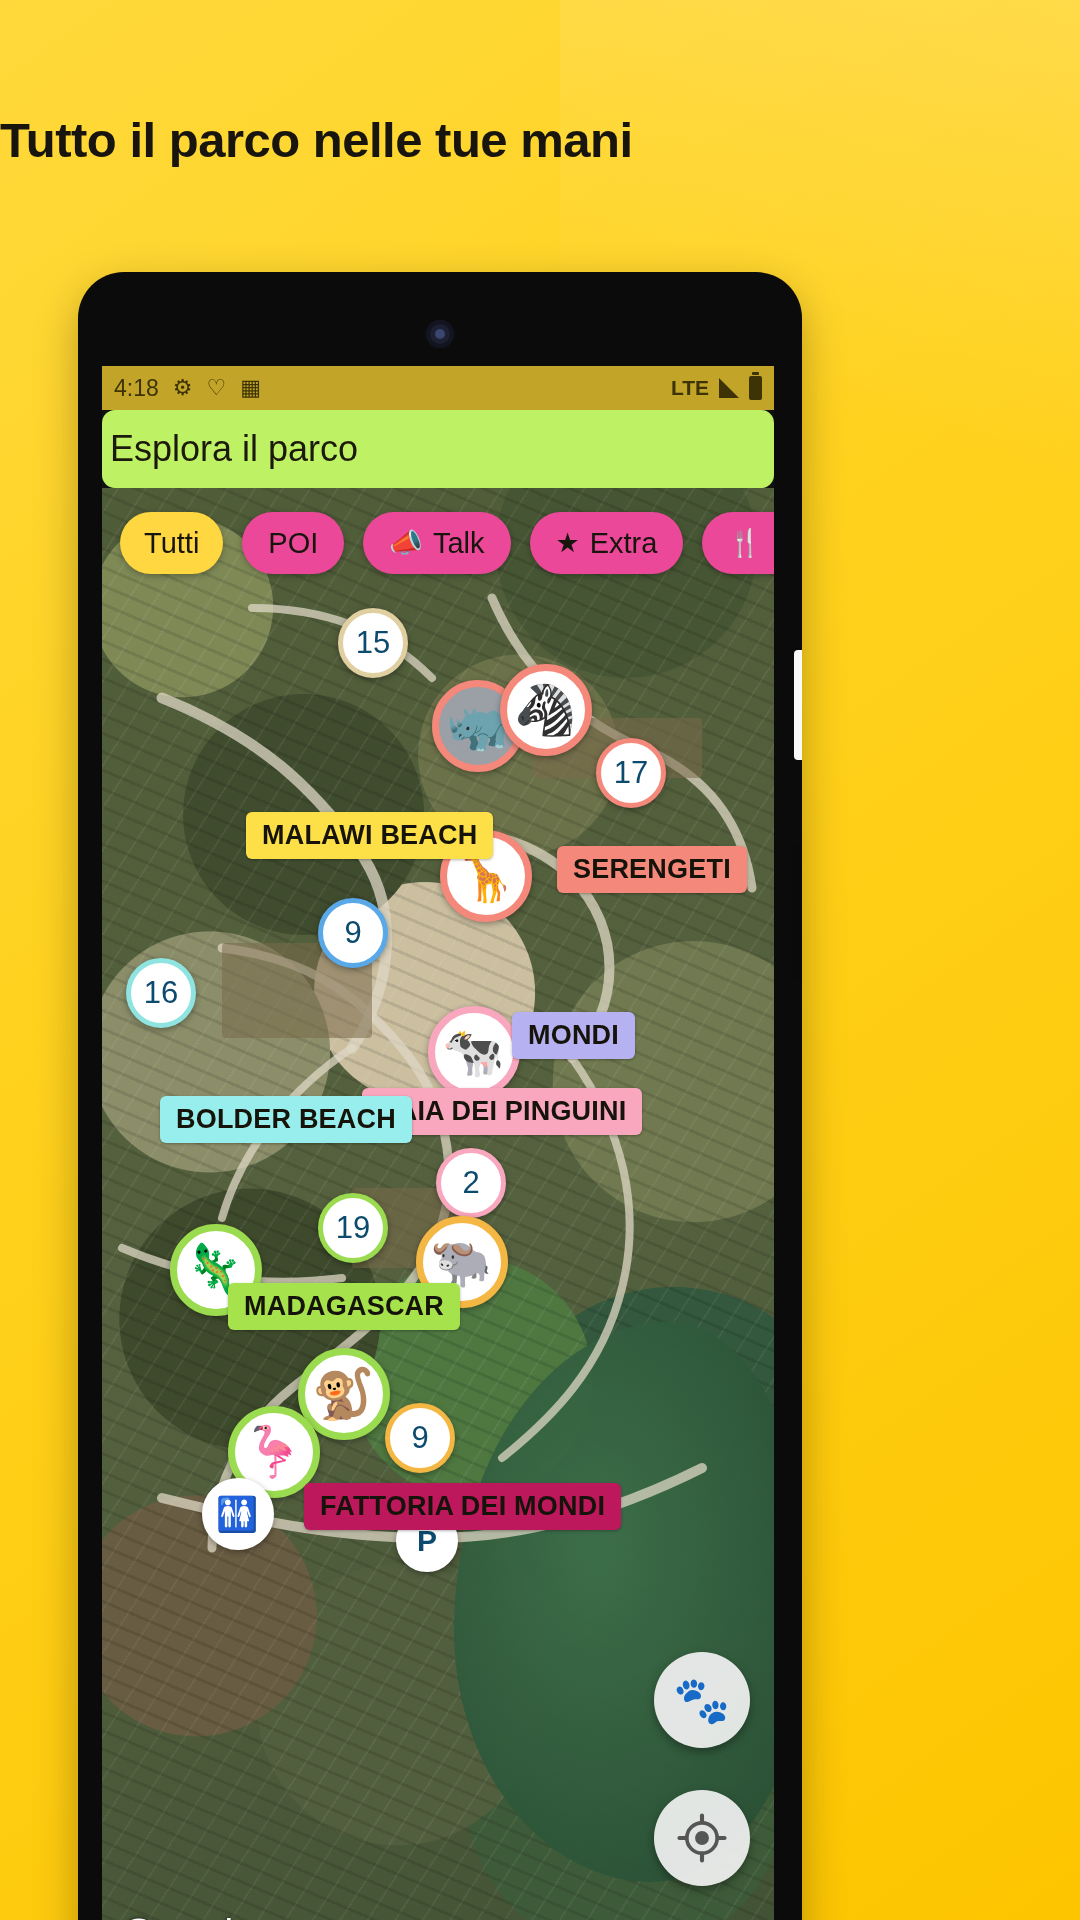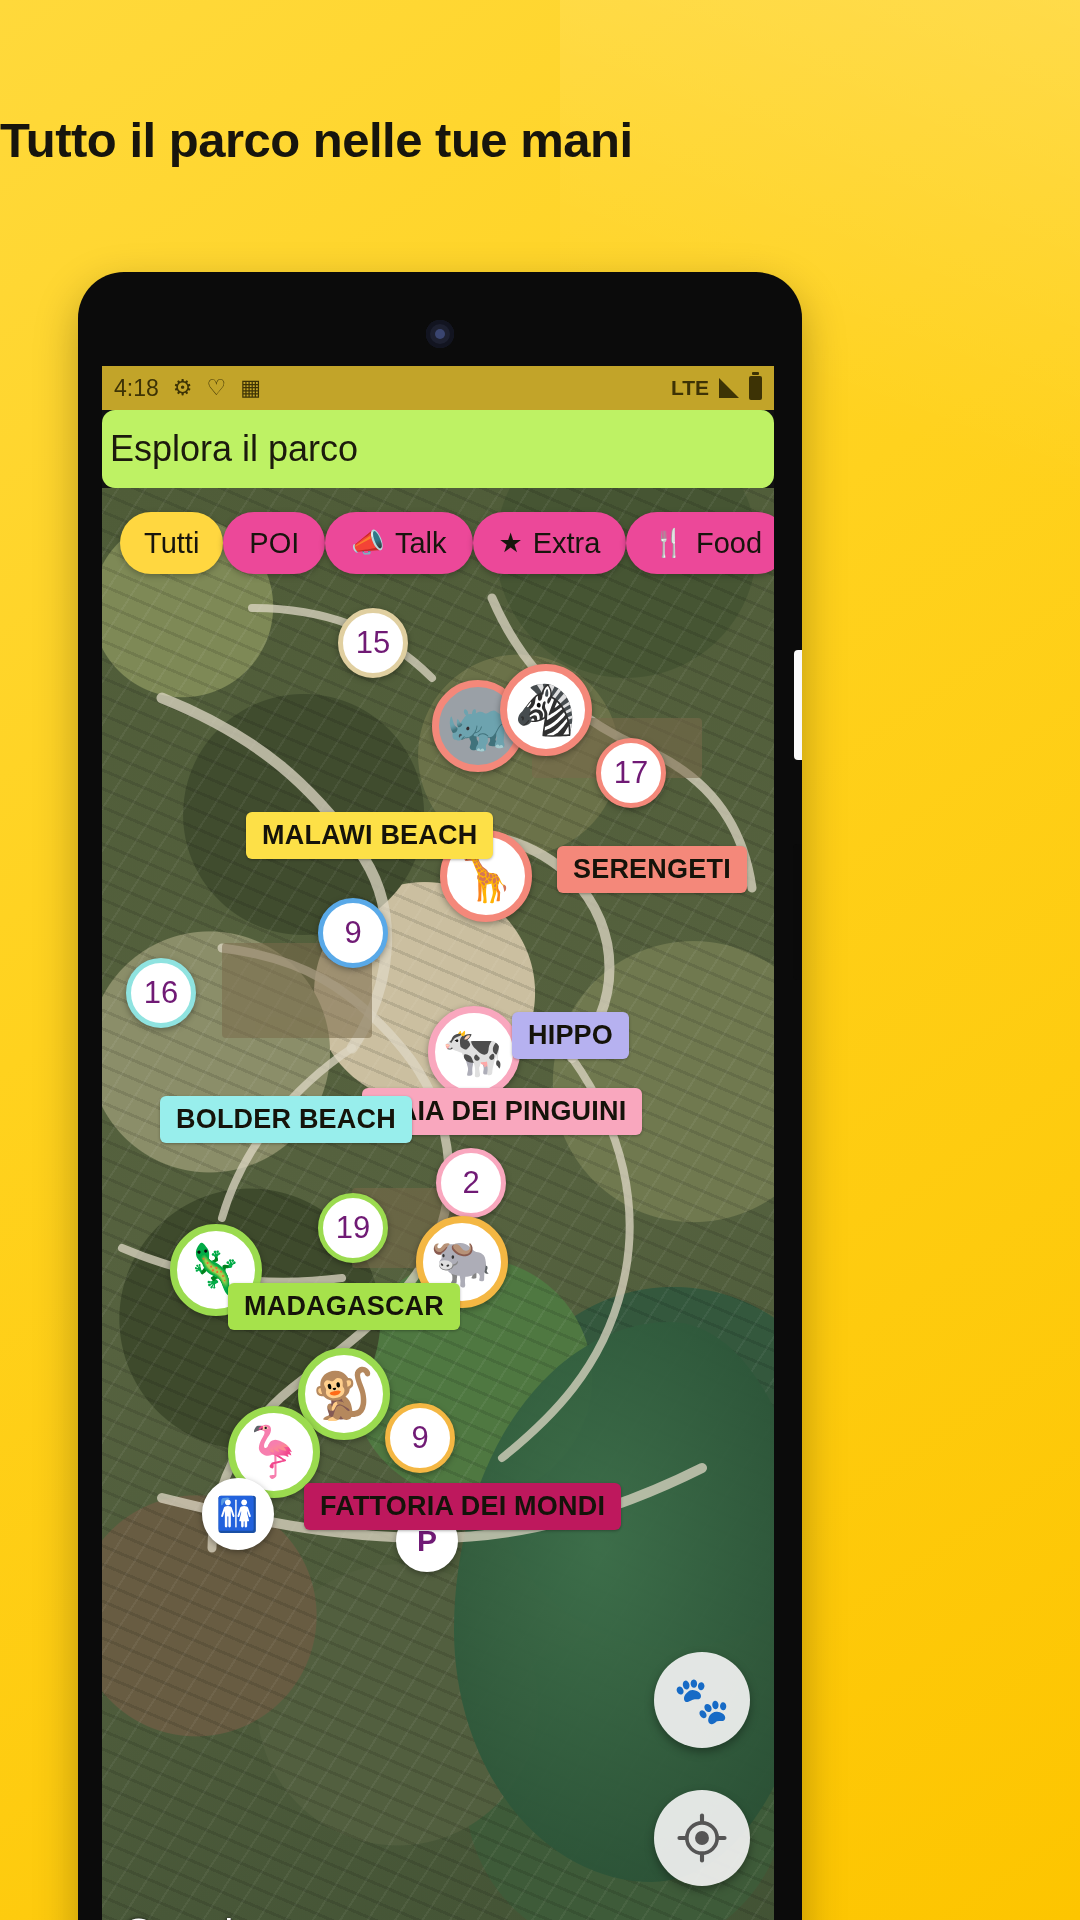--- a/index.html
+++ b/index.html
@@ -124,39 +124,39 @@
     background: radial-gradient(ellipse at 40% 40%, #3d6f4a 0%, #2c5438 70%, #27492f 100%);
     border-radius: 60% 40% 45% 55% / 55% 50% 50% 45%;
     opacity: 0.95;
   }
   
   .paths { position:absolute; inset:0; }
 
   
   .chips {
     position: absolute; top: 24px; left: 0; width: 672px;
-    display: flex; gap: 0; padding-left: 18px; align-items: center;
+    display: flex; gap: 19px; padding-left: 18px; align-items: center;
     z-index: 40;
   }
   .chip {
     height: 62px; border-radius: 31px; background: #ec4899;
     display: flex; align-items: center; gap: 10px;
     padding: 0 26px; font-size: 29px; color: #17150d;
     box-shadow: 0 2px 6px rgba(0,0,0,0.28); white-space: nowrap;
     flex: 0 0 auto;
   }
   .chip.selected { background: #FFD740; padding: 0 24px; }
   .chip .ci { font-size: 27px; line-height: 1; display:inline-block; }
 
   
   .marker {
     position: absolute; border-radius: 50%;
     background: #fff;
     display: flex; align-items: center; justify-content: center;
-    font-size: 31px; color: #701a75; font-weight: 400;
+    font-size: 31px; color: #0c4a6e; font-weight: 400;
     box-shadow: 0 2px 6px rgba(0,0,0,0.35);
     z-index: 20;
   }
   .marker.num { width: 70px; height: 70px; border: 5px solid #ccc; }
   .marker.pic { width: 92px; height: 92px; border: 7px solid #ccc; overflow: hidden; font-size: 50px; }
   .marker.small { width: 62px; height: 62px; border: 4px solid #fff; font-size: 30px; font-weight:700;}
 
   
   .maplabel {
     position: absolute; border-radius: 6px; padding: 8px 16px;
@@ -311,21 +311,21 @@
         <span>🚻</span>
       </div>
 
       <div class="maplabel" style="left:144px; top:324px; background:#fde047;">
         <span>MALAWI BEACH</span>
       </div>
       <div class="maplabel" style="left:455px; top:358px; background:#F4887A;">
         <span>SERENGETI</span>
       </div>
       <div class="maplabel" style="left:410px; top:524px; background:#B6B1F0;">
-        <span>HIPPO</span>
+        <span>MONDI</span>
       </div>
       <div class="maplabel" style="left:260px; top:600px; background:#F9A7BE;">
         <span>BAIA DEI PINGUINI</span>
       </div>
       <div class="maplabel" style="left:58px; top:608px; background:#98EEEC;">
         <span>BOLDER BEACH</span>
       </div>
       <div class="maplabel" style="left:126px; top:795px; background:#A6E24B;">
         <span>MADAGASCAR</span>
       </div>

